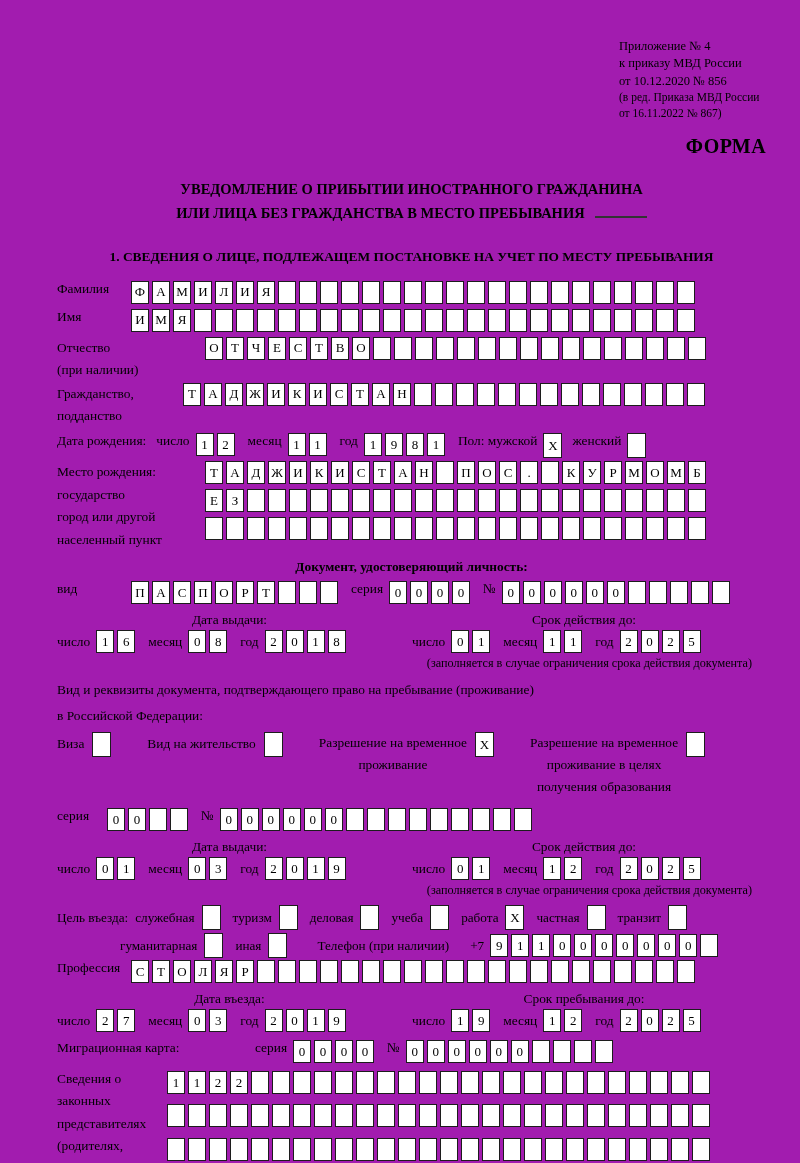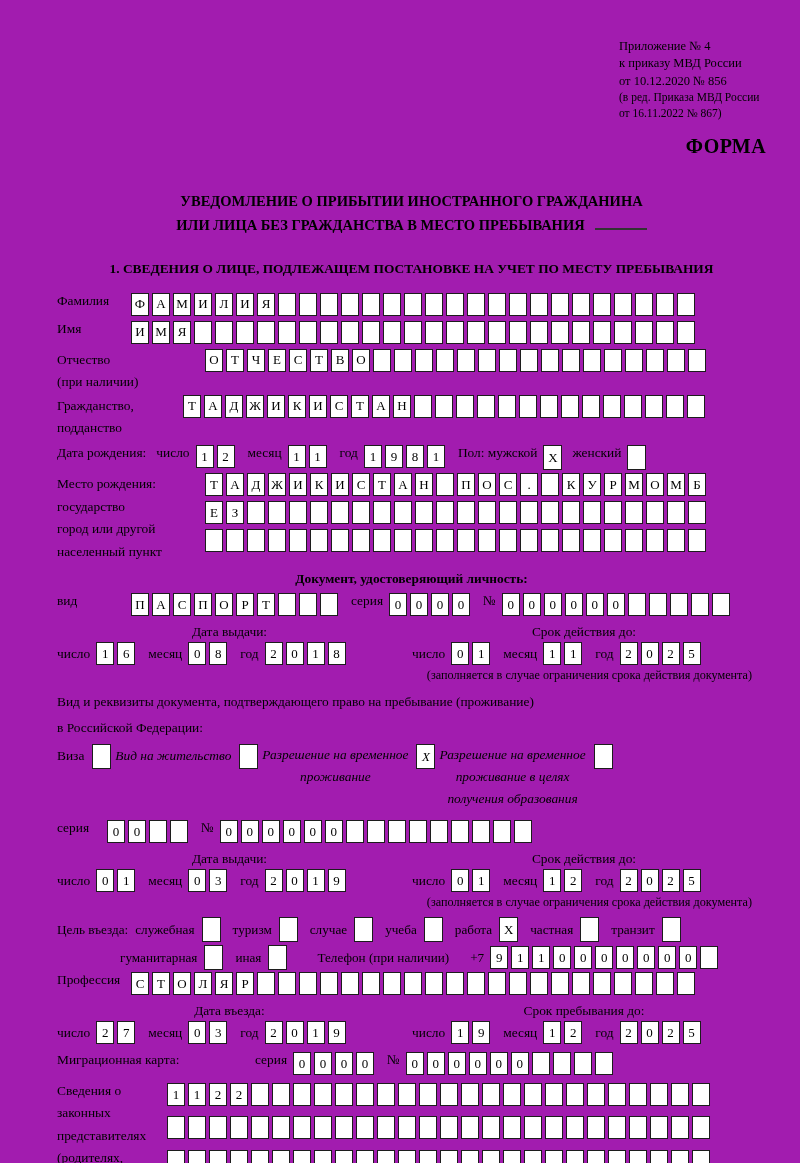--- a/index.html
+++ b/index.html
@@ -7,21 +7,21 @@
     width:800px;height:1163px;box-sizing:border-box;
     padding:38px 34px 0 57px;background:#a21caf;color:#000;
     font-family:"Liberation Serif","DejaVu Serif",serif;
     overflow:hidden;position:relative;
   }
   
   .annex-block{margin-left:562px;font-size:12.5px;line-height:1.38;}
   .annex-block .edition{font-size:11.5px;}
   .annex-block .edition:first-of-type{margin-top:4px;}
   .forma{margin-top:14px;text-align:right;font-weight:bold;font-size:20px;letter-spacing:.4px;}
-  .title{margin-top:32px;text-align:center;font-weight:bold;font-size:14.5px;line-height:1.6;}
+  .title{margin-top:20px;text-align:center;font-weight:bold;font-size:14.5px;line-height:1.6;}
   .blank-line{display:inline-block;width:52px;border-bottom:2px solid #333;margin-left:10px;vertical-align:baseline;}
   .section-title{margin-top:24px;margin-bottom:16px;text-align:center;font-weight:bold;font-size:13.4px;}
   
   .frow{display:flex;align-items:flex-start;min-height:27px;margin-bottom:1px;font-size:13.4px;}
   .frow.top{align-items:flex-start;}
   .flabel{flex:none;}
   .w74{width:74px;}
   .w126{width:126px;}
   .w148{width:148px;}
   .flabel-col{flex:none;display:flex;flex-direction:column;line-height:22.4px;}
@@ -47,21 +47,21 @@
   .dates-line{display:flex;align-items:center;min-height:27px;font-size:13.4px;}
   .date-group{display:flex;align-items:center;flex:none;}
   .date-group.g1{width:345px;}
   .note{font-size:12.2px;text-align:right;padding-right:14px;margin:1px 0 6px 0;}
   .intro{font-size:13.4px;line-height:1.9;margin-top:4px;}
   
   .options-row{display:flex;align-items:flex-start;margin:4px 0 10px 0;font-size:13.4px;}
   .opt{display:flex;align-items:flex-start;flex:none;}
   .opt .olabel{margin-right:8px;line-height:23px;}
   .opt .olabel.center{text-align:center;line-height:22px;}
-  .opt + .opt{margin-left:4px;font-style:italic;}
+  .opt + .opt{margin-left:36px;}
   
   .purpose-row{display:flex;align-items:center;min-height:27px;font-size:13.2px;margin-bottom:1px;}
   .purpose-row .plabel{margin-right:7px;flex:none;}
   .purpose-row .cbox{margin-right:12px;}
   .indent63{padding-left:63px;}
   .phone-prefix{margin:0 6px 0 14px;flex:none;}
   .mt6{margin-top:6px;}
 </style>
 </head>
 <body>
@@ -522,21 +522,21 @@
     </span>
   </div>
   <div class="note">(заполняется в случае ограничения срока действия документа)</div>
 
   <div class="purpose-row">
     <span class="plabel">Цель въезда:</span>
     <span class="plabel">служебная</span>
     <span class="cbox"></span>
     <span class="plabel">туризм</span>
     <span class="cbox"></span>
-    <span class="plabel">случае</span>
+    <span class="plabel">деловая</span>
     <span class="cbox"></span>
     <span class="plabel">учеба</span>
     <span class="cbox"></span>
     <span class="plabel">работа</span>
     <span class="cbox">X</span>
     <span class="plabel">частная</span>
     <span class="cbox"></span>
     <span class="plabel">транзит</span>
     <span class="cbox"></span>
   </div>

